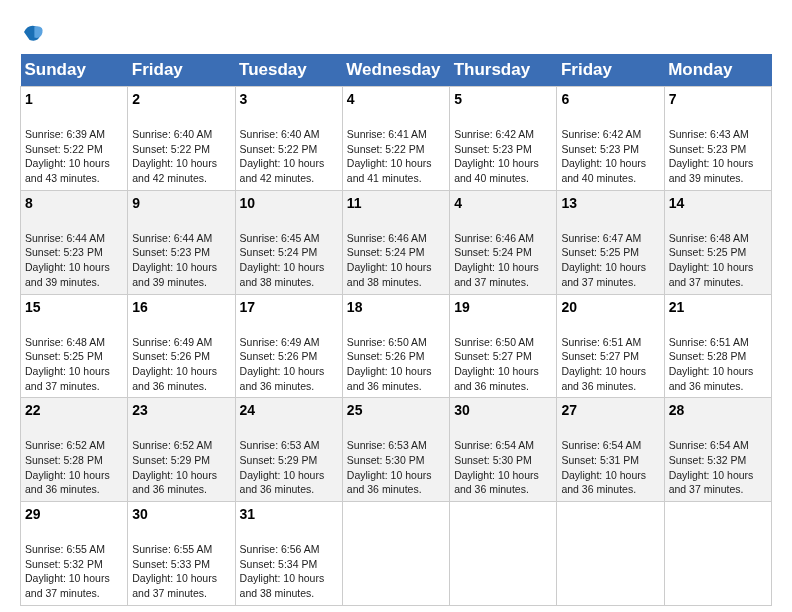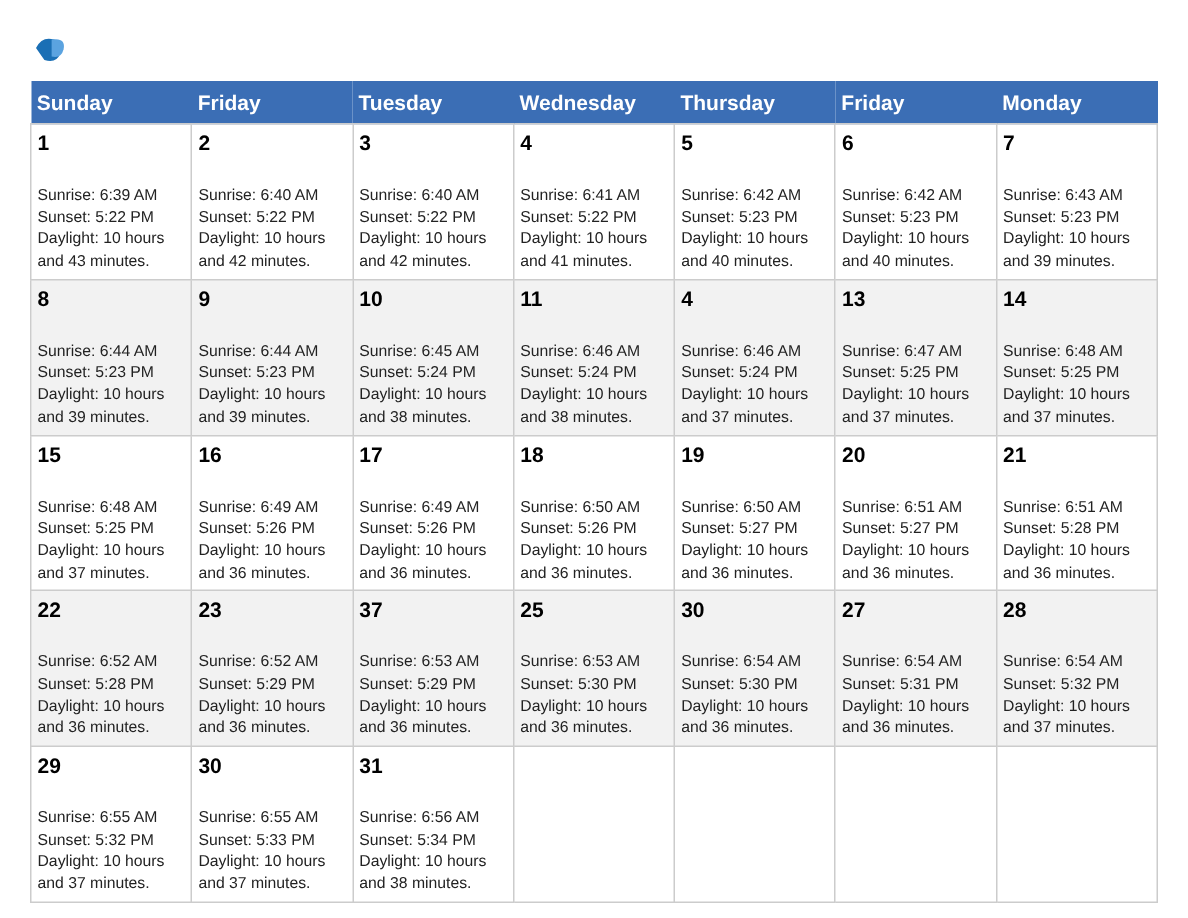--- a/index.html
+++ b/index.html
@@ -50,21 +50,21 @@
     table {
       width: 100%;
       border-collapse: collapse;
       font-size: 11px;
     }
     th {
       background-color: #3b6eb5;
       color: #fff;
       padding: 6px 4px;
       text-align: left;
-      font-size: 14px;
+      font-size: 17px;
       font-weight: bold;
     }
     td {
       vertical-align: top;
       padding: 4px 4px;
       border: 1px solid #ccc;
       width: calc(100% / 7);
     }
     tr:nth-child(even) td {
       background-color: #f2f2f2;
@@ -260,21 +260,21 @@
             Sunrise: 6:52 AM<br>Sunset: 5:28 PM<br>Daylight: 10 hours and 36 minutes.
           </div>
         </td>
         <td>
           <span class="day-number">23</span>
           <div class="day-info">
             Sunrise: 6:52 AM<br>Sunset: 5:29 PM<br>Daylight: 10 hours and 36 minutes.
           </div>
         </td>
         <td>
-          <span class="day-number">37</span>
+          <span class="day-number">24</span>
           <div class="day-info">
             Sunrise: 6:53 AM<br>Sunset: 5:29 PM<br>Daylight: 10 hours and 36 minutes.
           </div>
         </td>
         <td>
           <span class="day-number">25</span>
           <div class="day-info">
             Sunrise: 6:53 AM<br>Sunset: 5:30 PM<br>Daylight: 10 hours and 36 minutes.
           </div>
         </td>

